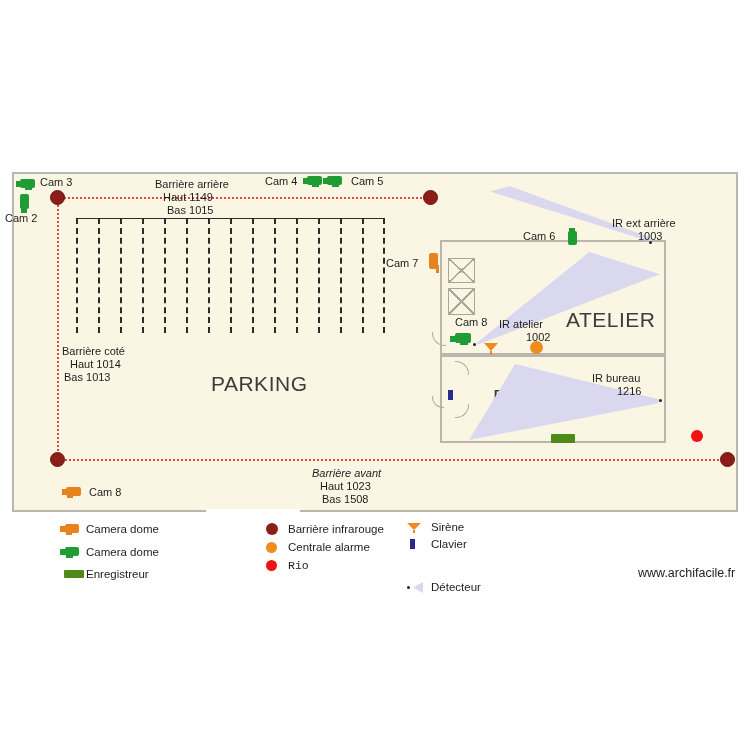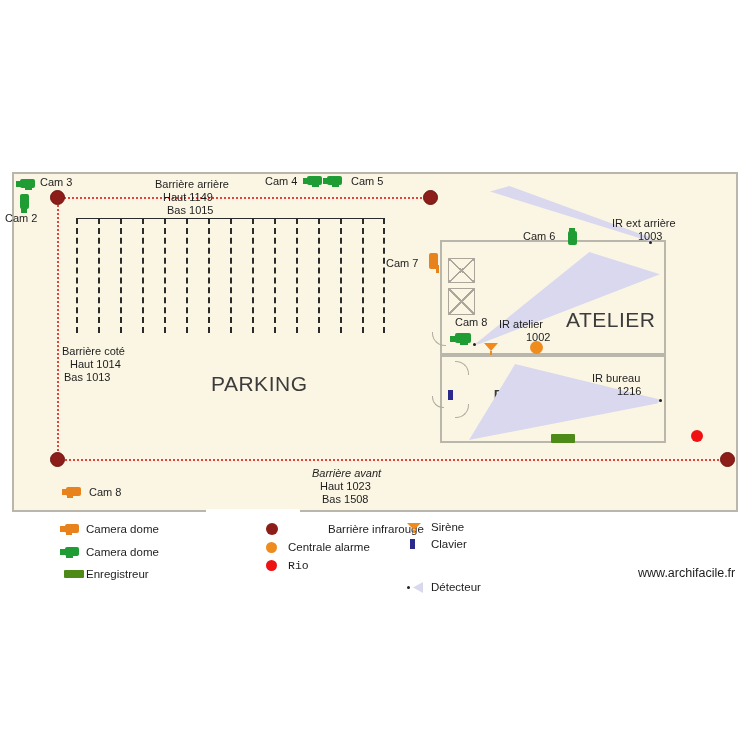--- a/index.html
+++ b/index.html
@@ -307,21 +307,21 @@
       <span class="legend-label">Camera dome</span>
     </div>
 
     <div class="legend-row" style="left:60px;top:567px;">
       <span class="legend-icon">
         <span class="swatch-rect" style="background:#4e8a18;"></span>
       </span>
       <span class="legend-label">Enregistreur</span>
     </div>
 
-    <div class="legend-row" style="left:262px;top:522px;gap:40px;">
+    <div class="legend-row" style="left:262px;top:522px;">
       <span class="legend-icon">
         <span class="swatch-circle" style="background:#8c1d18;"></span>
       </span>
       <span class="legend-label">Barrière infrarouge</span>
     </div>
 
     <div class="legend-row" style="left:262px;top:540px;">
       <span class="legend-icon">
         <span class="swatch-circle" style="background:#ef8c1c;width:11px;height:11px;top:2px;"></span>
       </span>

